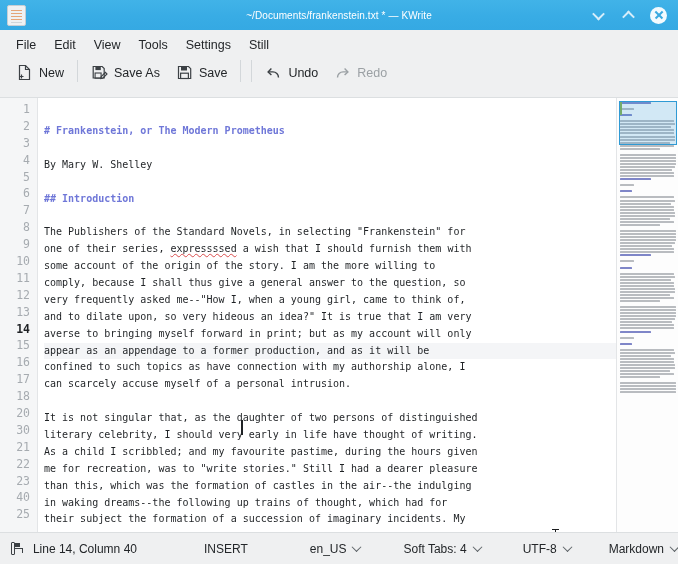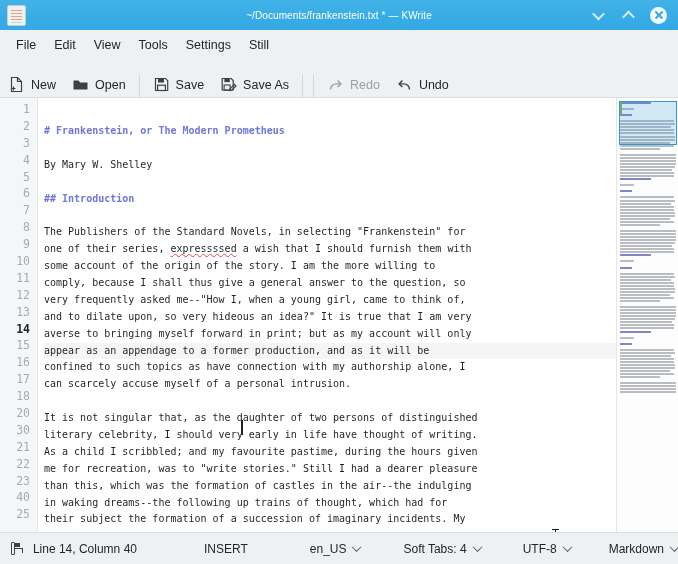--- a/index.html
+++ b/index.html
@@ -94,21 +94,22 @@
     color: #232629;
     padding: 4px 9px;
     border-radius: 2px;
     cursor: default;
   }
 
   
   #toolbar {
     height: 38px; flex: 0 0 38px;
     background: #eff0f1;
-    display: flex; align-items: flex-end;
+    display: flex; align-items: flex-start;
+    padding-left: 8px;
     border-bottom: 1px solid #dcdfe1;
   }
   .tool-btn {
     display: flex; align-items: center;
     gap: 6px;
     padding: 4px 8px;
     border-radius: 2px;
     font-size: 12.5px;
     color: #232629;
     cursor: default;
@@ -299,77 +300,69 @@
       <span class="ticon">
         <svg viewBox="0 0 17 17" width="17" height="17">
           <path d="M3.5 1.5h6l4 4v10h-10z" fill="none" stroke="#3c4145" stroke-width="1.2"></path>
           <path d="M9.5 1.5v4h4" fill="none" stroke="#3c4145" stroke-width="1.2"></path>
           <path d="M3.5 12.5h4M5.5 10.5v4" stroke="#3c4145" stroke-width="1.2"></path>
         </svg>
       </span>
       <span>New</span>
     </div>
 
-    <div class="tool-btn">
-      <span class="ticon">
-        <svg viewBox="0 0 17 17" width="17" height="17">
-          <path d="M1.5 13.5v-9h5l1.6 2h7.4v7z" fill="#3c4145"></path>
-        </svg>
-      </span>
-      <span>Open</span>
-    </div>
 
     <div class="tool-sep"></div>
-
-    <div class="tool-btn">
-      <span class="ticon">
-        <svg viewBox="0 0 17 17" width="17" height="17">
-          <path d="M2.5 2.5h10l2.2 2.2v9.8h-12.2z" fill="none" stroke="#3c4145" stroke-width="1.2"></path>
-          <rect x="5" y="2.5" width="6" height="4" fill="#3c4145"></rect>
-          <rect x="4.6" y="9.2" width="7.8" height="5.3" fill="none" stroke="#3c4145" stroke-width="1.2"></rect>
-        </svg>
-      </span>
-      <span>Save</span>
-    </div>
 
     <div class="tool-btn">
       <span class="ticon">
         <svg viewBox="0 0 17 17" width="17" height="17">
           <path d="M2.2 2.5h9l2 2v9.5h-11z" fill="none" stroke="#3c4145" stroke-width="1.2"></path>
           <rect x="4.4" y="2.5" width="5.4" height="3.6" fill="#3c4145"></rect>
           <rect x="4.1" y="9" width="6" height="5.2" fill="none" stroke="#3c4145" stroke-width="1.1"></rect>
           <path d="M10.2 12.6l4.2-4.2 1.6 1.6-4.2 4.2-2 .4z" fill="none" stroke="#3c4145" stroke-width="1.1"></path>
         </svg>
       </span>
       <span>Save As</span>
     </div>
 
+    <div class="tool-btn">
+      <span class="ticon">
+        <svg viewBox="0 0 17 17" width="17" height="17">
+          <path d="M2.5 2.5h10l2.2 2.2v9.8h-12.2z" fill="none" stroke="#3c4145" stroke-width="1.2"></path>
+          <rect x="5" y="2.5" width="6" height="4" fill="#3c4145"></rect>
+          <rect x="4.6" y="9.2" width="7.8" height="5.3" fill="none" stroke="#3c4145" stroke-width="1.2"></rect>
+        </svg>
+      </span>
+      <span>Save</span>
+    </div>
+
     <div class="tool-sep"></div>
 
 
     <div class="tool-sep"></div>
+
+    <div class="tool-btn">
+      <span class="ticon">
+        <svg viewBox="0 0 17 17" width="17" height="17">
+          <path d="M13.5 13.5a5.6 5.6 0 0 0-5.6-5.6H3.6" fill="none" stroke="#3c4145" stroke-width="1.4"></path>
+          <path d="M6.4 4.6L3.1 7.9l3.3 3.2" fill="none" stroke="#3c4145" stroke-width="1.4"></path>
+        </svg>
+      </span>
+      <span>Undo</span>
+    </div>
 
     <div class="tool-btn disabled">
       <span class="ticon">
         <svg viewBox="0 0 17 17" width="17" height="17">
           <path d="M3.5 13.5a5.6 5.6 0 0 1 5.6-5.6h4.3" fill="none" stroke="#9ba0a4" stroke-width="1.4"></path>
           <path d="M10.6 4.6l3.3 3.3-3.3 3.2" fill="none" stroke="#9ba0a4" stroke-width="1.4"></path>
         </svg>
       </span>
       <span>Redo</span>
-    </div>
-
-    <div class="tool-btn">
-      <span class="ticon">
-        <svg viewBox="0 0 17 17" width="17" height="17">
-          <path d="M13.5 13.5a5.6 5.6 0 0 0-5.6-5.6H3.6" fill="none" stroke="#3c4145" stroke-width="1.4"></path>
-          <path d="M6.4 4.6L3.1 7.9l3.3 3.2" fill="none" stroke="#3c4145" stroke-width="1.4"></path>
-        </svg>
-      </span>
-      <span>Undo</span>
     </div>
   </div>
 
   <div id="editor-area">
     <div id="gutter">
         <div class="lnum">1</div>
         <div class="lnum">2</div>
         <div class="lnum">3</div>
         <div class="lnum">4</div>
         <div class="lnum">5</div>

